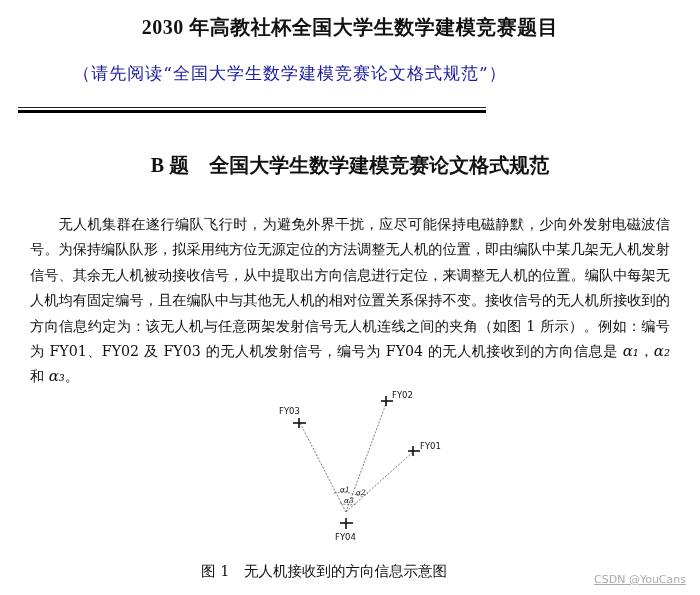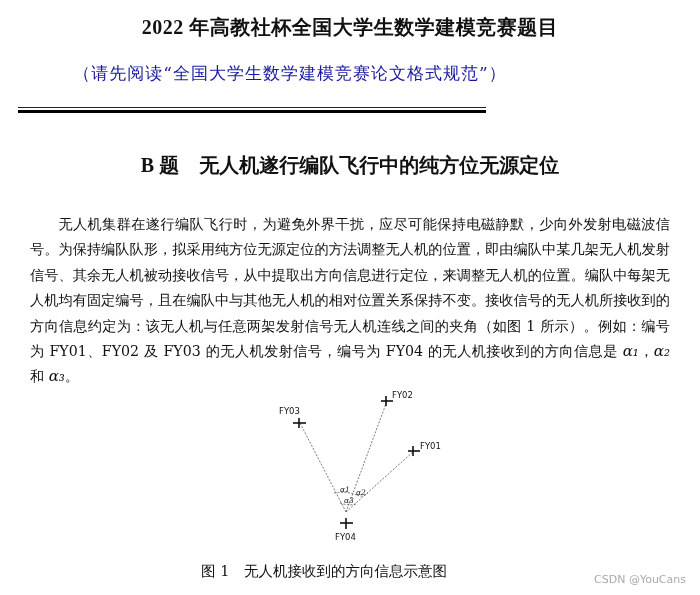--- a/index.html
+++ b/index.html
@@ -18,31 +18,31 @@
                    font-size:20px; color:#111; }
   .body-text { position:absolute; left:18px; width:664px; top:200px;
                font-family:"DejaVu Serif","Liberation Serif",serif; font-size:14.2px;
                line-height:25.4px; color:#111; text-align:justify; }
   .body-text p { margin:12px; text-indent:2em; }
   .greek { font-style:italic; font-family:"DejaVu Serif",serif; font-size:15px; }
   .diagram { position:absolute; left:260px; top:375px; width:200px; height:170px; }
   .caption { position:absolute; left:0; width:648px; top:562px; text-align:center;
              font-family:"DejaVu Serif","Liberation Serif",serif; font-size:14.5px; color:#111; }
   .watermark { position:absolute; right:14px; top:573px;
-               font-family:"DejaVu Sans","Liberation Sans",sans-serif; font-size:11px; color:#aaa; }
+               font-family:"DejaVu Sans","Liberation Sans",sans-serif; font-size:11px; color:#aaa;text-decoration:underline; }
 </style>
 </head>
 <body>
 
-<div class="title">2022 年高教社杯全国大学生数学建模竞赛题目</div>
+<div class="title">2030 年高教社杯全国大学生数学建模竞赛题目</div>
 <div class="subtitle">（请先阅读“全国大学生数学建模竞赛论文格式规范”）</div>
 <div class="rule-thin"></div>
 <div class="rule-thick"></div>
 
-<div class="problem-title">B 题　无人机遂行编队飞行中的纯方位无源定位</div>
+<div class="problem-title">B 题　全国大学生数学建模竞赛论文格式规范</div>
 
 <div class="body-text">
   <p><span>无人机集群在遂行编队飞行时，为避免外界干扰，应尽可能保持电磁静默，少向外发射电磁波信号。为保持编队队形，拟采用纯方位无源定位的方法调整无人机的位置，即由编队中某几架无人机发射信号、其余无人机被动接收信号，从中提取出方向信息进行定位，来调整无人机的位置。编队中每架无人机均有固定编号，且在编队中与其他无人机的相对位置关系保持不变。接收信号的无人机所接收到的方向信息约定为：该无人机与任意两架发射信号无人机连线之间的夹角（如图 1 所示）。例如：编号为 FY01、FY02 及 FY03 的无人机发射信号，编号为 FY04 的无人机接收到的方向信息是 </span><span class="greek">α₁</span><span>，</span><span class="greek">α₂</span><span> 和 </span><span class="greek">α₃</span><span>。</span></p>
 </div>
 
 <svg class="diagram" viewBox="0 0 200 170" xmlns="http://www.w3.org/2000/svg">
   <g stroke="#555" stroke-width="0.8" stroke-dasharray="2,1.5" fill="none">
     <line x1="86" y1="137" x2="40" y2="48"></line>
     <line x1="86" y1="137" x2="127" y2="26"></line>
     <line x1="86" y1="137" x2="154" y2="76"></line>

